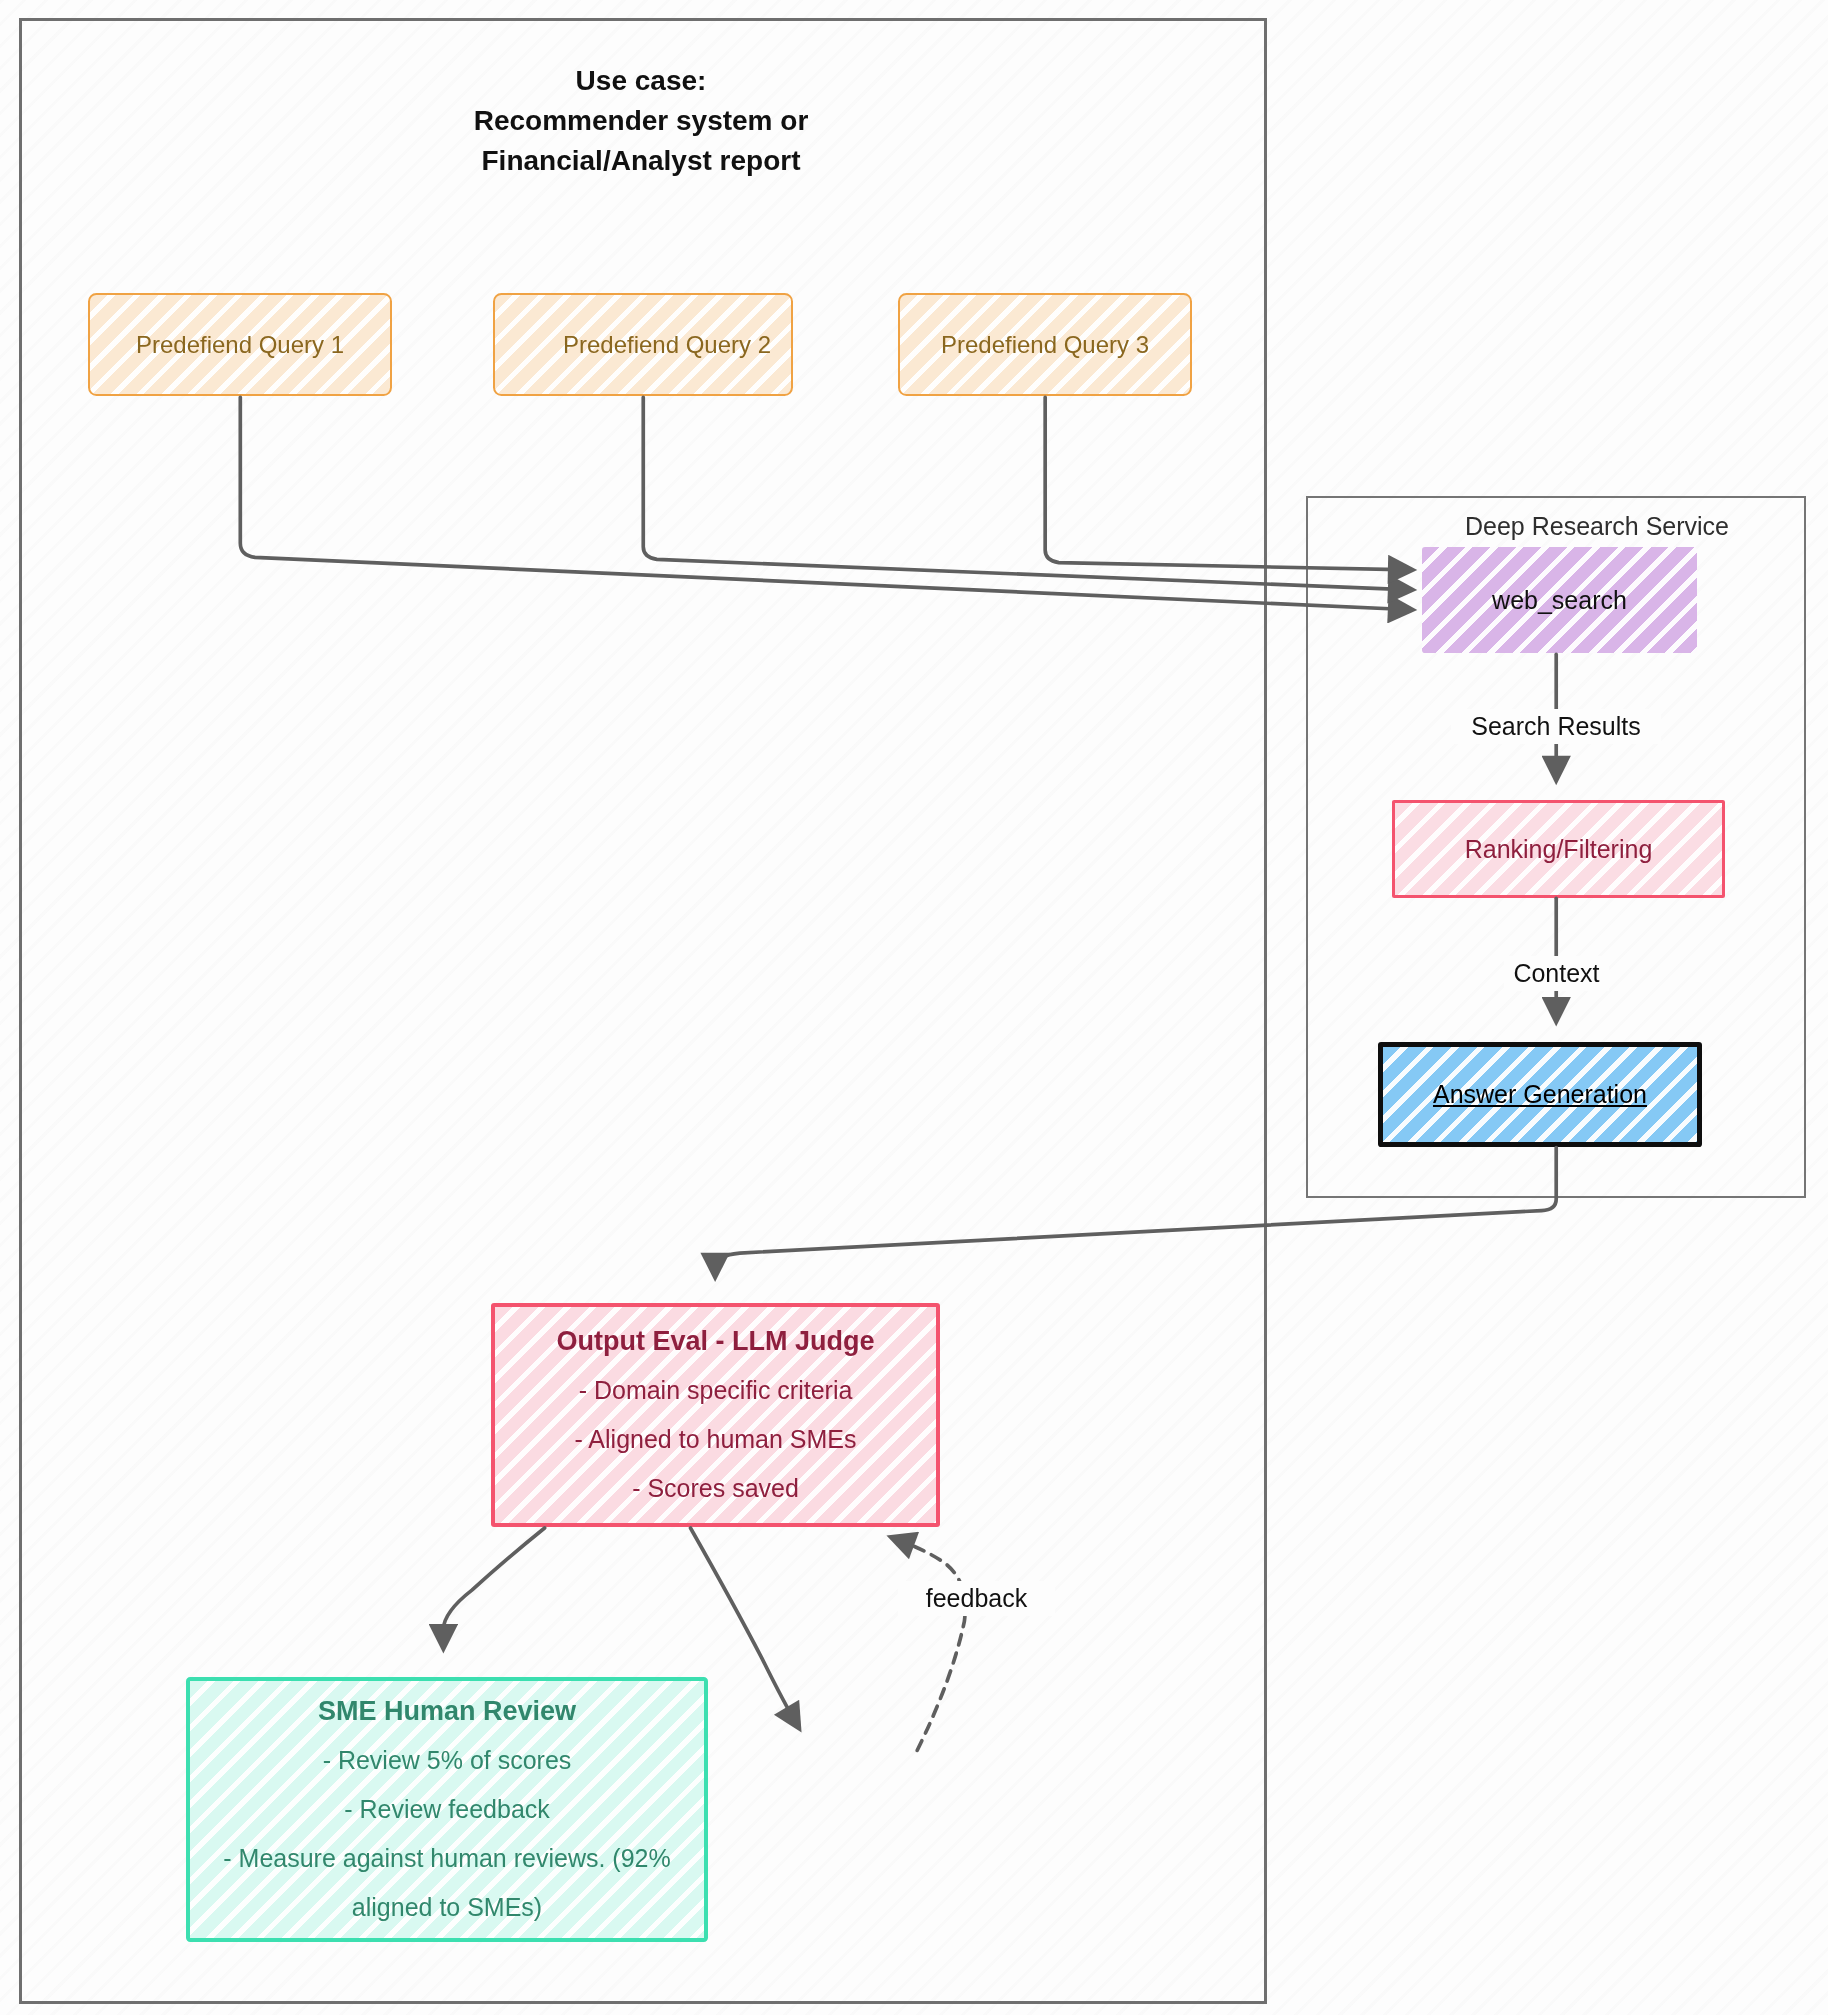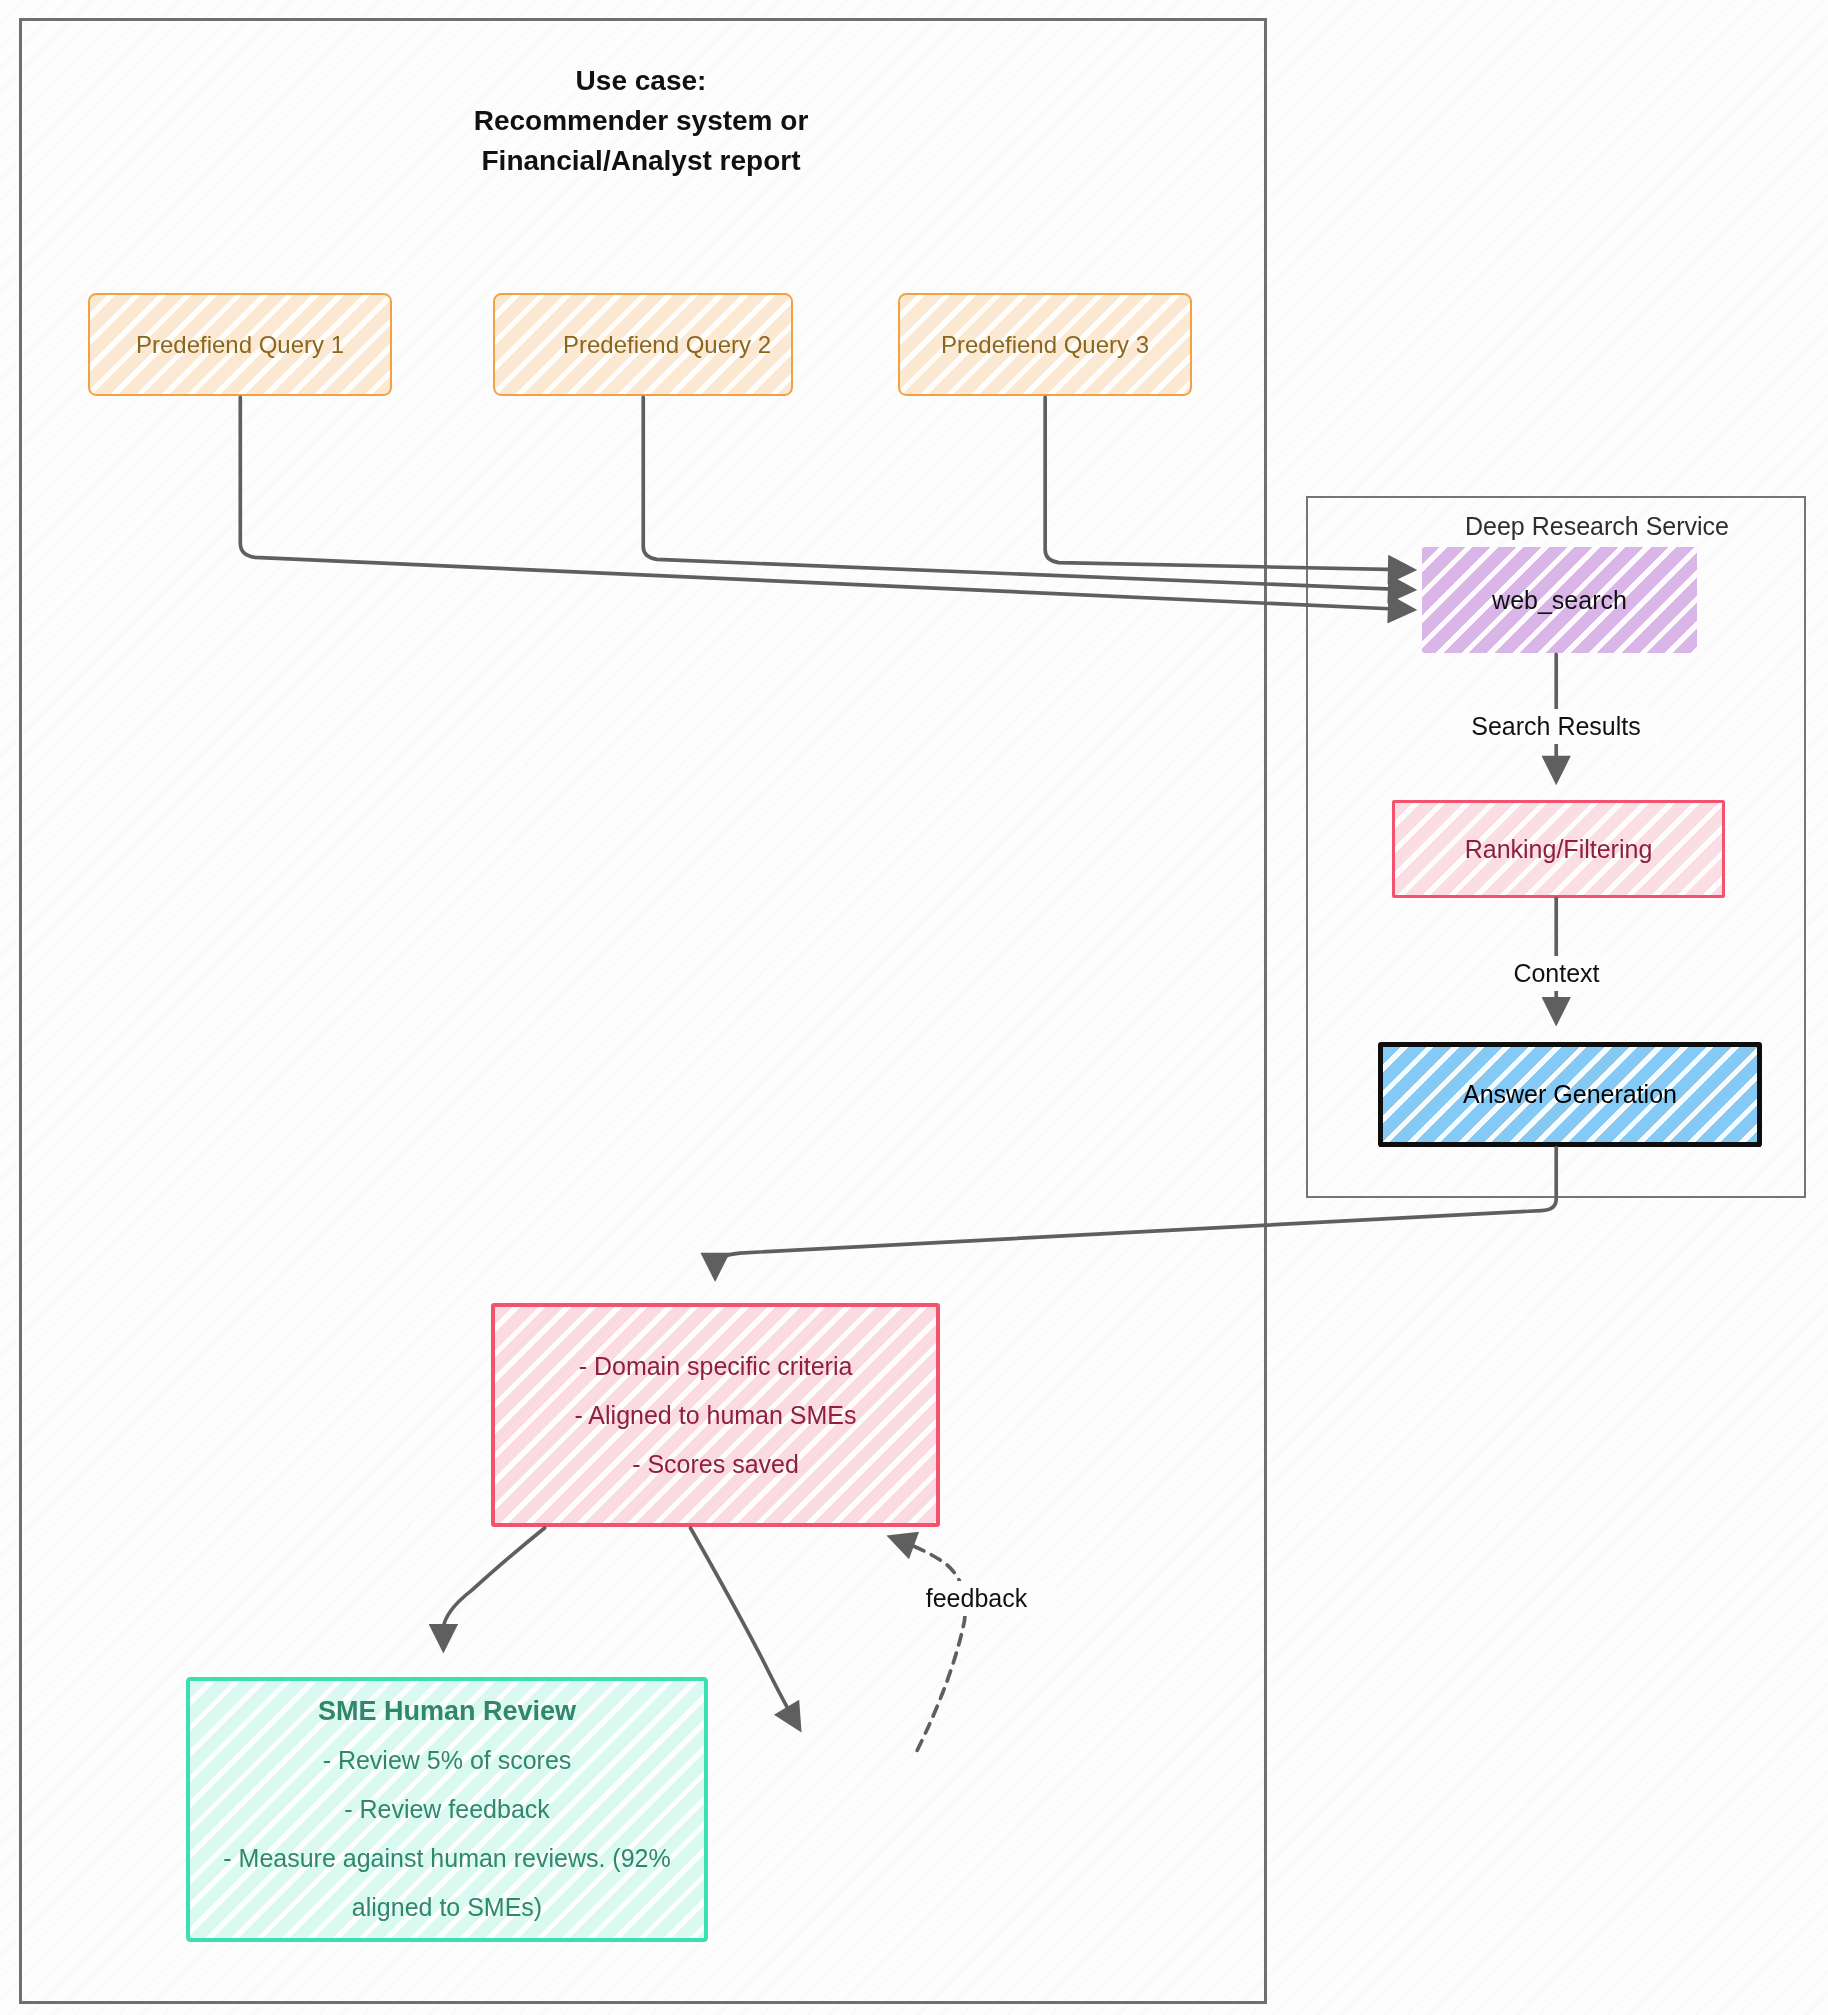--- a/index.html
+++ b/index.html
@@ -46,24 +46,24 @@
     background-color:#d9b5e8;border-radius:3.1px;
     color:#111;font-size:25px;
   }
   .ranking{
     left:1392px;top:800px;width:333px;height:98px;
     border:3.1px solid #f4536e;border-radius:2.1px;
     background-color:#fbdde4;
     color:#8e1f3e;font-size:25px;
   }
   .answer-gen{
-    left:1378px;top:1042px;width:384px;height:105px;
+    left:1378px;top:1042px;width:324px;height:105px;
     border:5.2px solid #0e0e0e;border-radius:3.1px;
     background-color:#85c9f5;
-    color:#000;font-size:25px;
+    color:#000;font-size:25px;text-decoration:underline;
   }
 
   .output-eval{
     left:491px;top:1303px;width:449px;height:224px;
     border:4.2px solid #f4536e;border-radius:3.1px;
     background-color:#fbdbe2;
     color:#8e1f3e;font-size:25px;line-height:49px;
     flex-direction:column;justify-content:center;
   }
   .output-eval .t{font-weight:bold;font-size:27px;}
@@ -127,20 +127,21 @@
 
   <div class="abs box hatch ranking">
     <span>Ranking/Filtering</span>
   </div>
 
   <div class="abs box hatch answer-gen">
     <span>Answer Generation</span>
   </div>
 
   <div class="abs box hatch output-eval">
+    <div class="t">Output Eval - LLM Judge</div>
     <div>- Domain specific criteria</div>
     <div>- Aligned to human SMEs</div>
     <div>- Scores saved</div>
   </div>
 
   <div class="abs box hatch sme">
     <div class="t">SME Human Review</div>
     <div>- Review 5% of scores</div>
     <div>- Review feedback</div>
     <div>- Measure against human reviews. (92% aligned to SMEs)</div>

